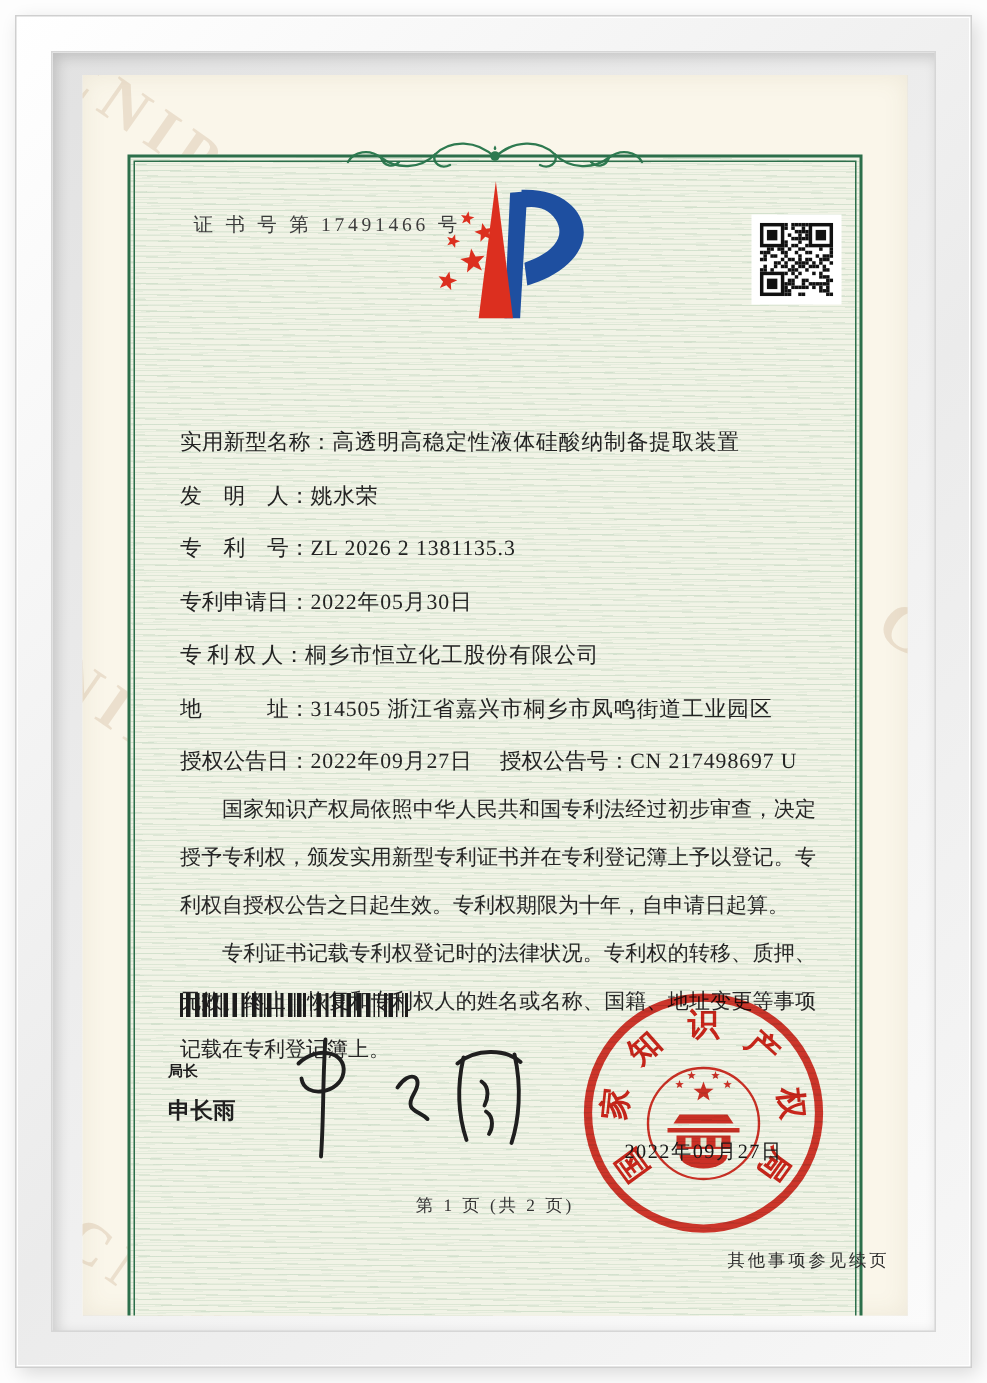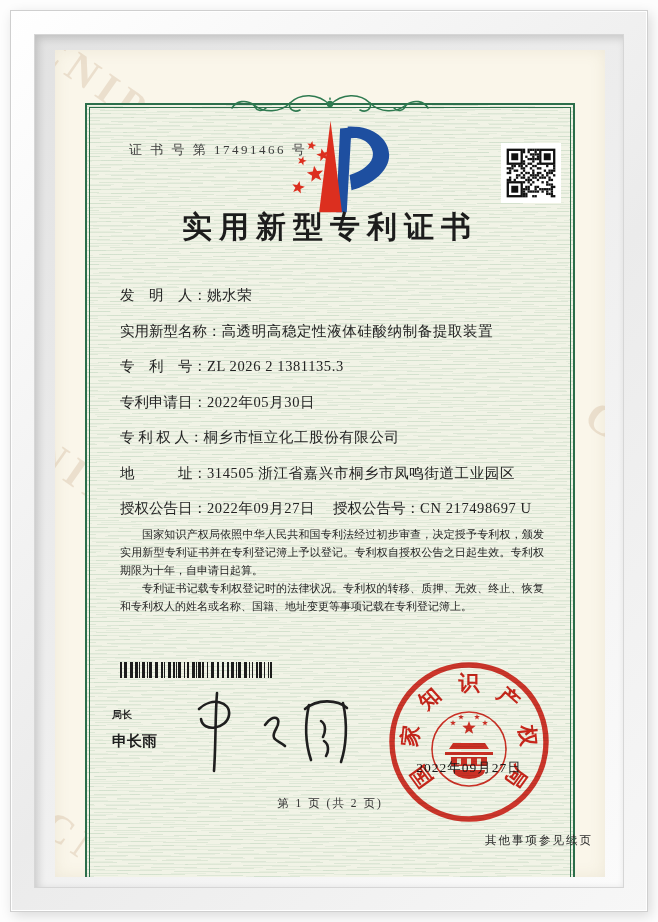--- a/index.html
+++ b/index.html
@@ -38,21 +38,21 @@
   .qr{position:absolute;left:414px;top:38px;background:#fff;padding:1px;}
   .title{position:absolute;left:0;right:0;top:102px;text-align:center;font-size:30px;font-weight:700;
     letter-spacing:7px;color:#1c1c1c;}
 
   .fields{position:absolute;left:33px;top:180px;right:26px;}
   .frow{display:flex;margin-bottom:14px;font-size:14.5px;color:#232323;line-height:21.5px;}
   .flabel{white-space:pre;}
   .fvalue{letter-spacing:.6px;white-space:pre;}
   .fpair2{margin-left:18px;display:flex;justify-content:flex-end;}
 
-  .paras{position:absolute;left:33px;right:29px;top:420px;font-size:11px;line-height:18px;color:#252525;
+  .paras{position:absolute;left:33px;right:29px;top:420px;font-size:14px;line-height:32px;color:#252525;
     text-align:justify;}
   .paras p{margin:0;text-indent:2em;}
 
   .barcode{position:absolute;left:33px;top:557px;}
 
   .officer{position:absolute;left:25px;top:597px;font-family:"Liberation Sans","DejaVu Sans",sans-serif;
     font-weight:700;color:#1f1f1f;}
   .officer .role{font-size:10px;line-height:26px;}
   .officer .name{font-size:15px;line-height:26px;}
 
@@ -287,30 +287,29 @@
             <rect x="4" y="4" width="3" height="3" fill="#111"></rect>
             <rect x="16" y="2" width="7" height="7" fill="#111"></rect>
             <rect x="17" y="3" width="5" height="5" fill="#fff"></rect>
             <rect x="18" y="4" width="3" height="3" fill="#111"></rect>
             <rect x="2" y="16" width="7" height="7" fill="#111"></rect>
             <rect x="3" y="17" width="5" height="5" fill="#fff"></rect>
             <rect x="4" y="18" width="3" height="3" fill="#111"></rect>
           </g>
       </svg>
 
-      <div class="title">实用新型专利证书</div>
 
       <div class="fields">
+        <div class="frow">
+          <span class="flabel">实用新型名称：</span>
+            <span class="fvalue">高透明高稳定性液体硅酸纳制备提取装置</span>
+        </div>
         <div class="frow">
           <span class="flabel">发　明　人：</span>
             <span class="fvalue">姚水荣</span>
-        </div>
-        <div class="frow">
-          <span class="flabel">实用新型名称：</span>
-            <span class="fvalue">高透明高稳定性液体硅酸纳制备提取装置</span>
         </div>
         <div class="frow">
           <span class="flabel">专　利　号：</span>
             <span class="fvalue">ZL 2026 2 1381135.3</span>
         </div>
         <div class="frow">
           <span class="flabel">专利申请日：</span>
             <span class="fvalue">2022年05月30日</span>
         </div>
         <div class="frow">

